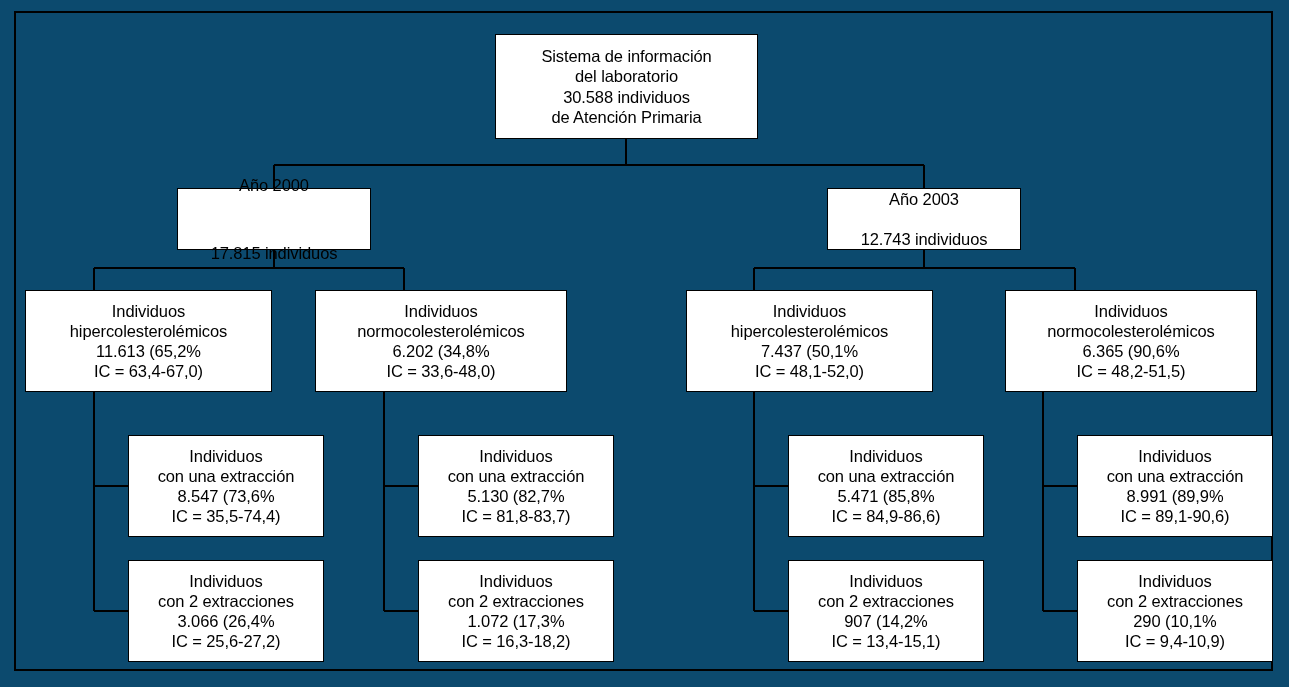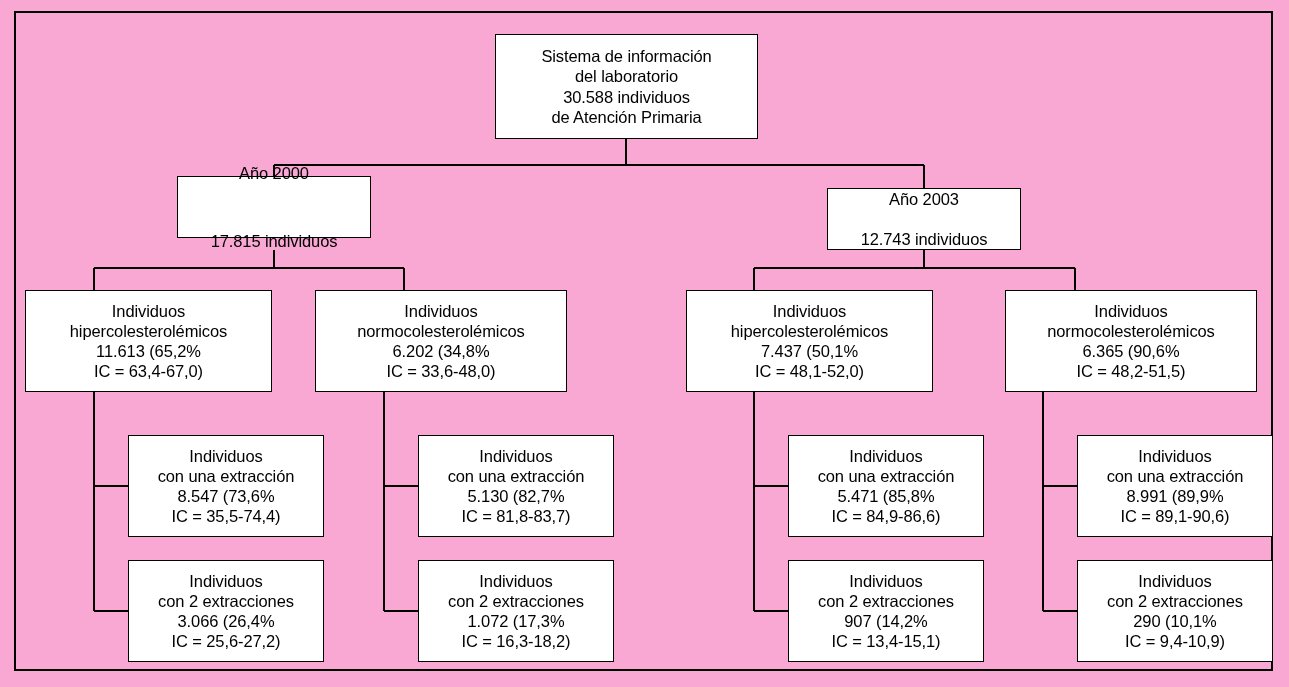--- a/index.html
+++ b/index.html
@@ -7,21 +7,21 @@
     padding: 0;
     background: #ffffff;
   }
   body {
     font-family: "Liberation Sans", sans-serif;
   }
   #canvas {
     position: relative;
     width: 1289px;
     height: 687px;
-    background: #f9a8d4;
+    background: #0c4a6e;
     overflow: hidden;
   }
   #frame {
     position: absolute;
     left: 14px;
     top: 11px;
     width: 1259px;
     height: 660px;
     border: 2px solid #000000;
     box-sizing: border-box;
@@ -101,21 +101,21 @@
     <line x1="1043" y1="611" x2="1077" y2="611"></line>
   </svg>
 
   <div class="node" style="left: 495px; top: 34px; width: 263px; height: 105px;">
     <span class="ln">Sistema de información</span>
     <span class="ln">del laboratorio</span>
     <span class="ln">30.588 individuos</span>
     <span class="ln">de Atención Primaria</span>
   </div>
 
-  <div class="node" style="left: 177px; top: 176px; width: 194px; height: 62px; gap: 48px;">
+  <div class="node" style="left: 177px; top: 188px; width: 194px; height: 62px; gap: 48px;">
     <span class="ln">Año 2000</span>
     <span class="ln">17.815 individuos</span>
   </div>
 
   <div class="node" style="left: 827px; top: 188px; width: 194px; height: 62px; gap: 20px;">
     <span class="ln">Año 2003</span>
     <span class="ln">12.743 individuos</span>
   </div>
 
   <div class="node" style="left: 25px; top: 290px; width: 247px; height: 102px;">

